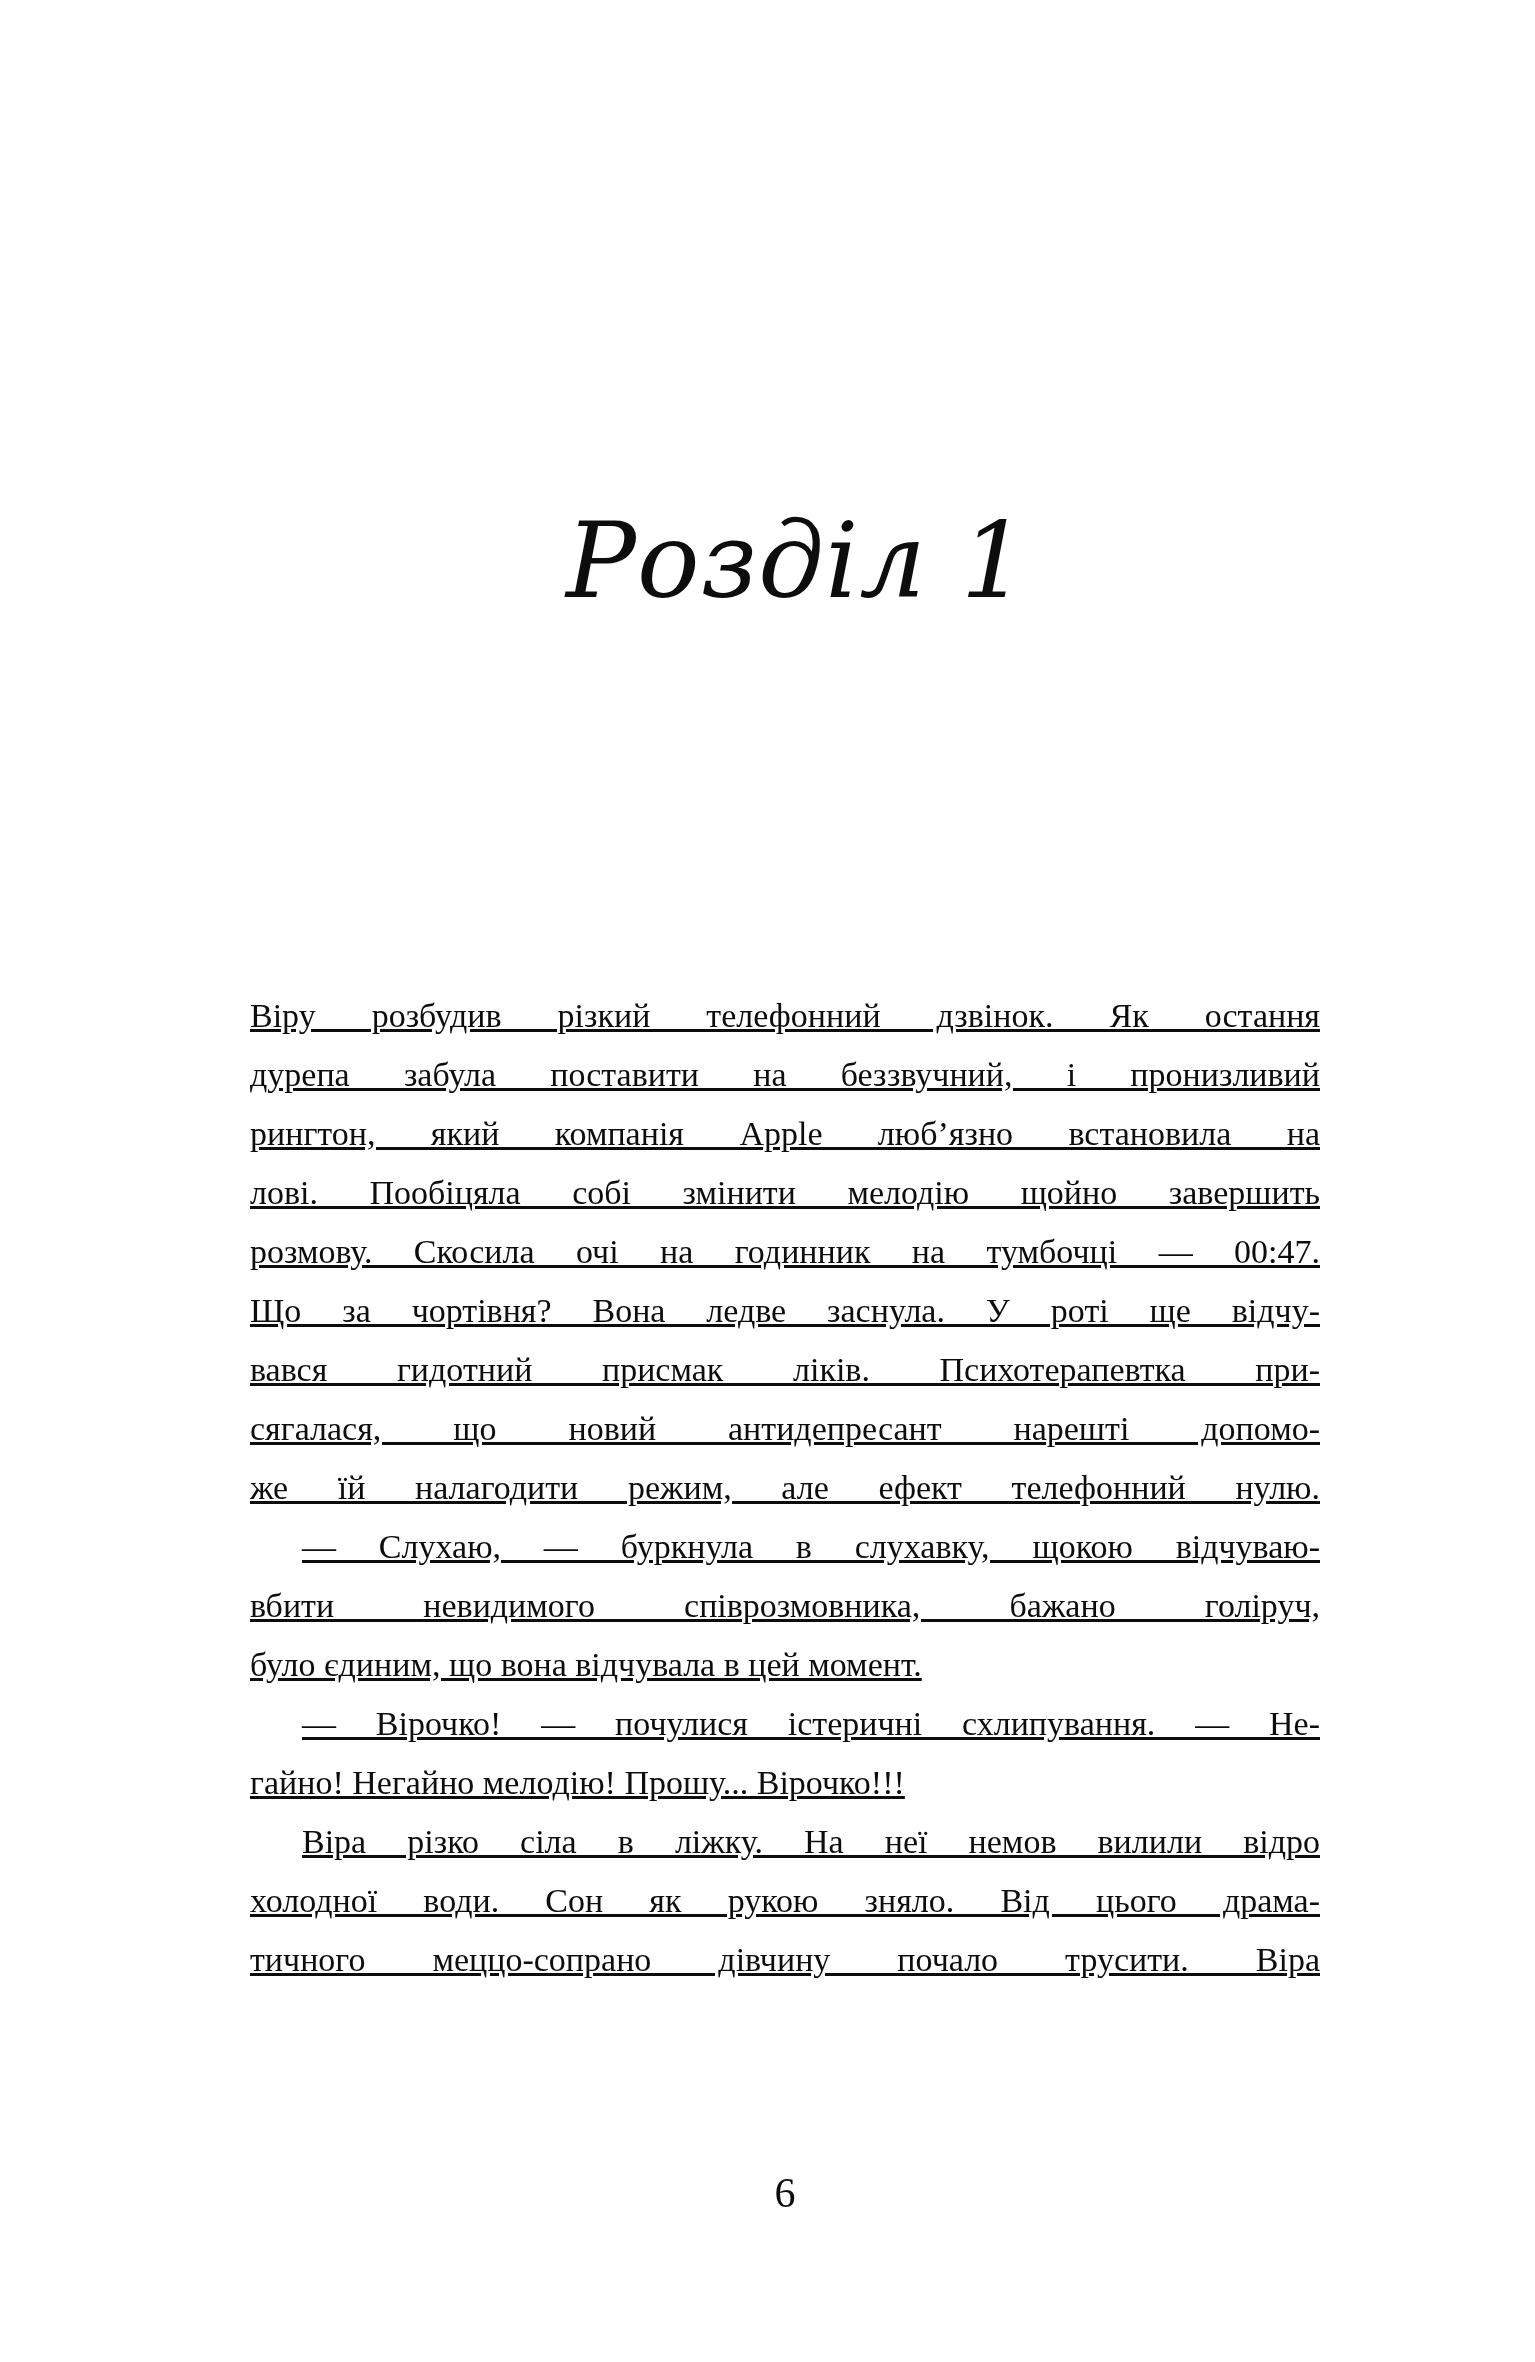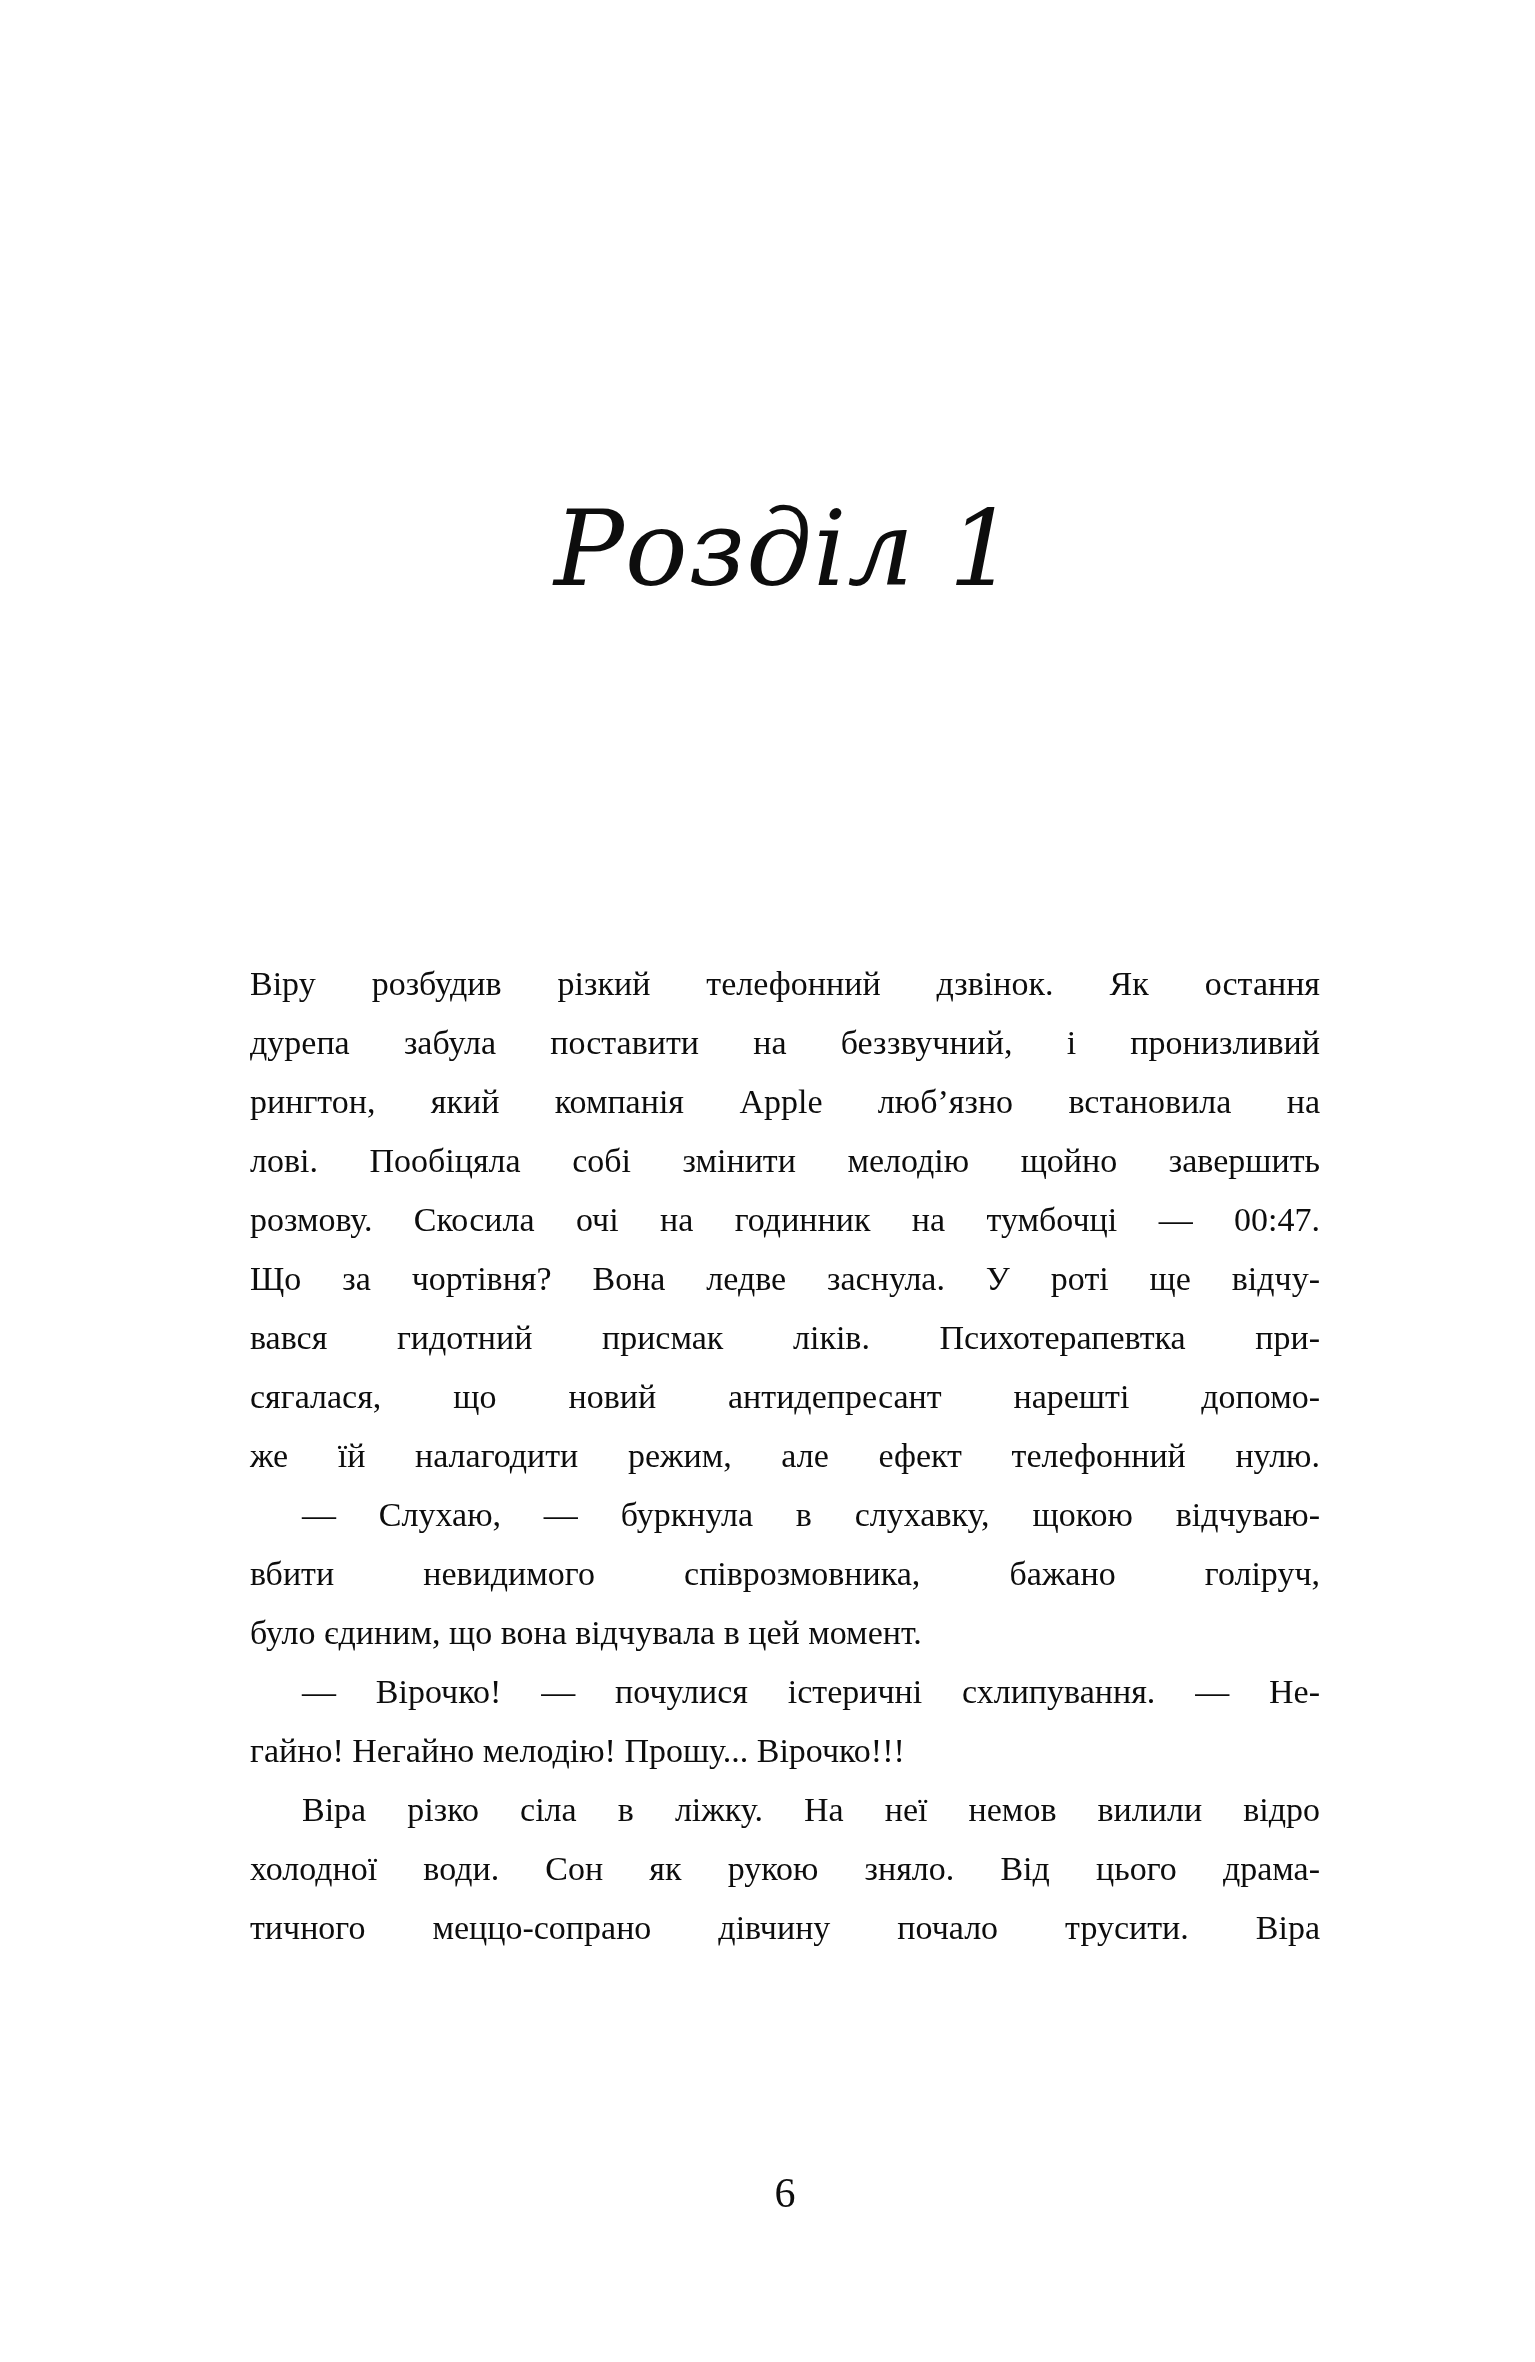--- a/index.html
+++ b/index.html
@@ -14,38 +14,39 @@
     background: #ffffff;
     color: #111111;
     font-family: "Liberation Serif", serif;
     overflow: hidden;
   }
   .chapter-title {
     position: absolute;
     top: 482px;
     left: 250px;
     width: 1070px;
-    margin: 0;
+    margin: 12px;
     text-align: center;
     font-family: "DejaVu Serif", serif;
     font-style: italic;
     font-weight: 500;
     font-size: 104px;
     line-height: 1.3;
     color: #0d0d0d;
     letter-spacing: 1px;
   }
   .body-text {
     position: absolute;
-    top: 954px;
+    top: 986px;
     left: 250px;
     width: 1070px;
     font-size: 34px;
     line-height: 59px;
     color: #0d0d0d;
+    text-decoration: underline;
   }
   .line {
     text-align: justify;
     text-align-last: justify;
     white-space: normal;
     height: 59px;
     overflow: visible;
   }
   .line.no-just {
     text-align: left;

